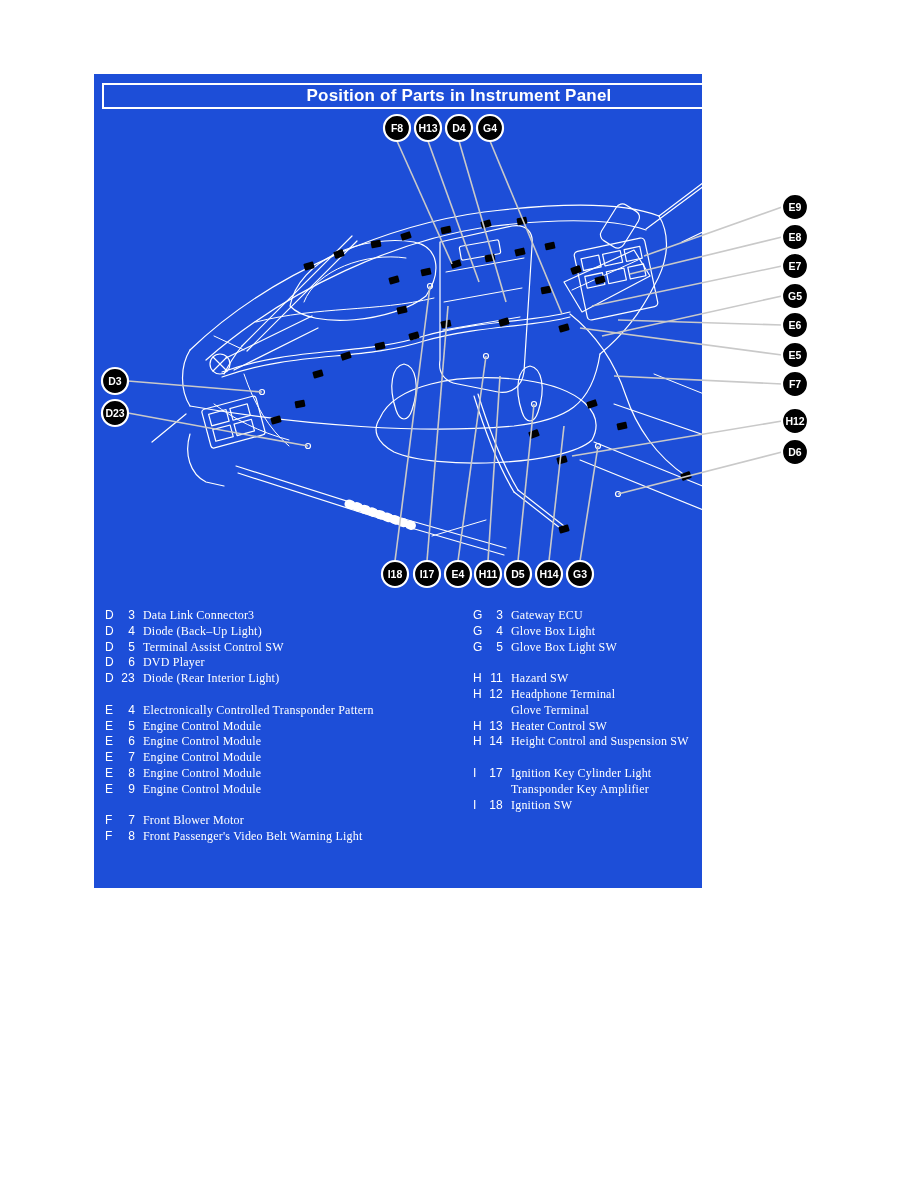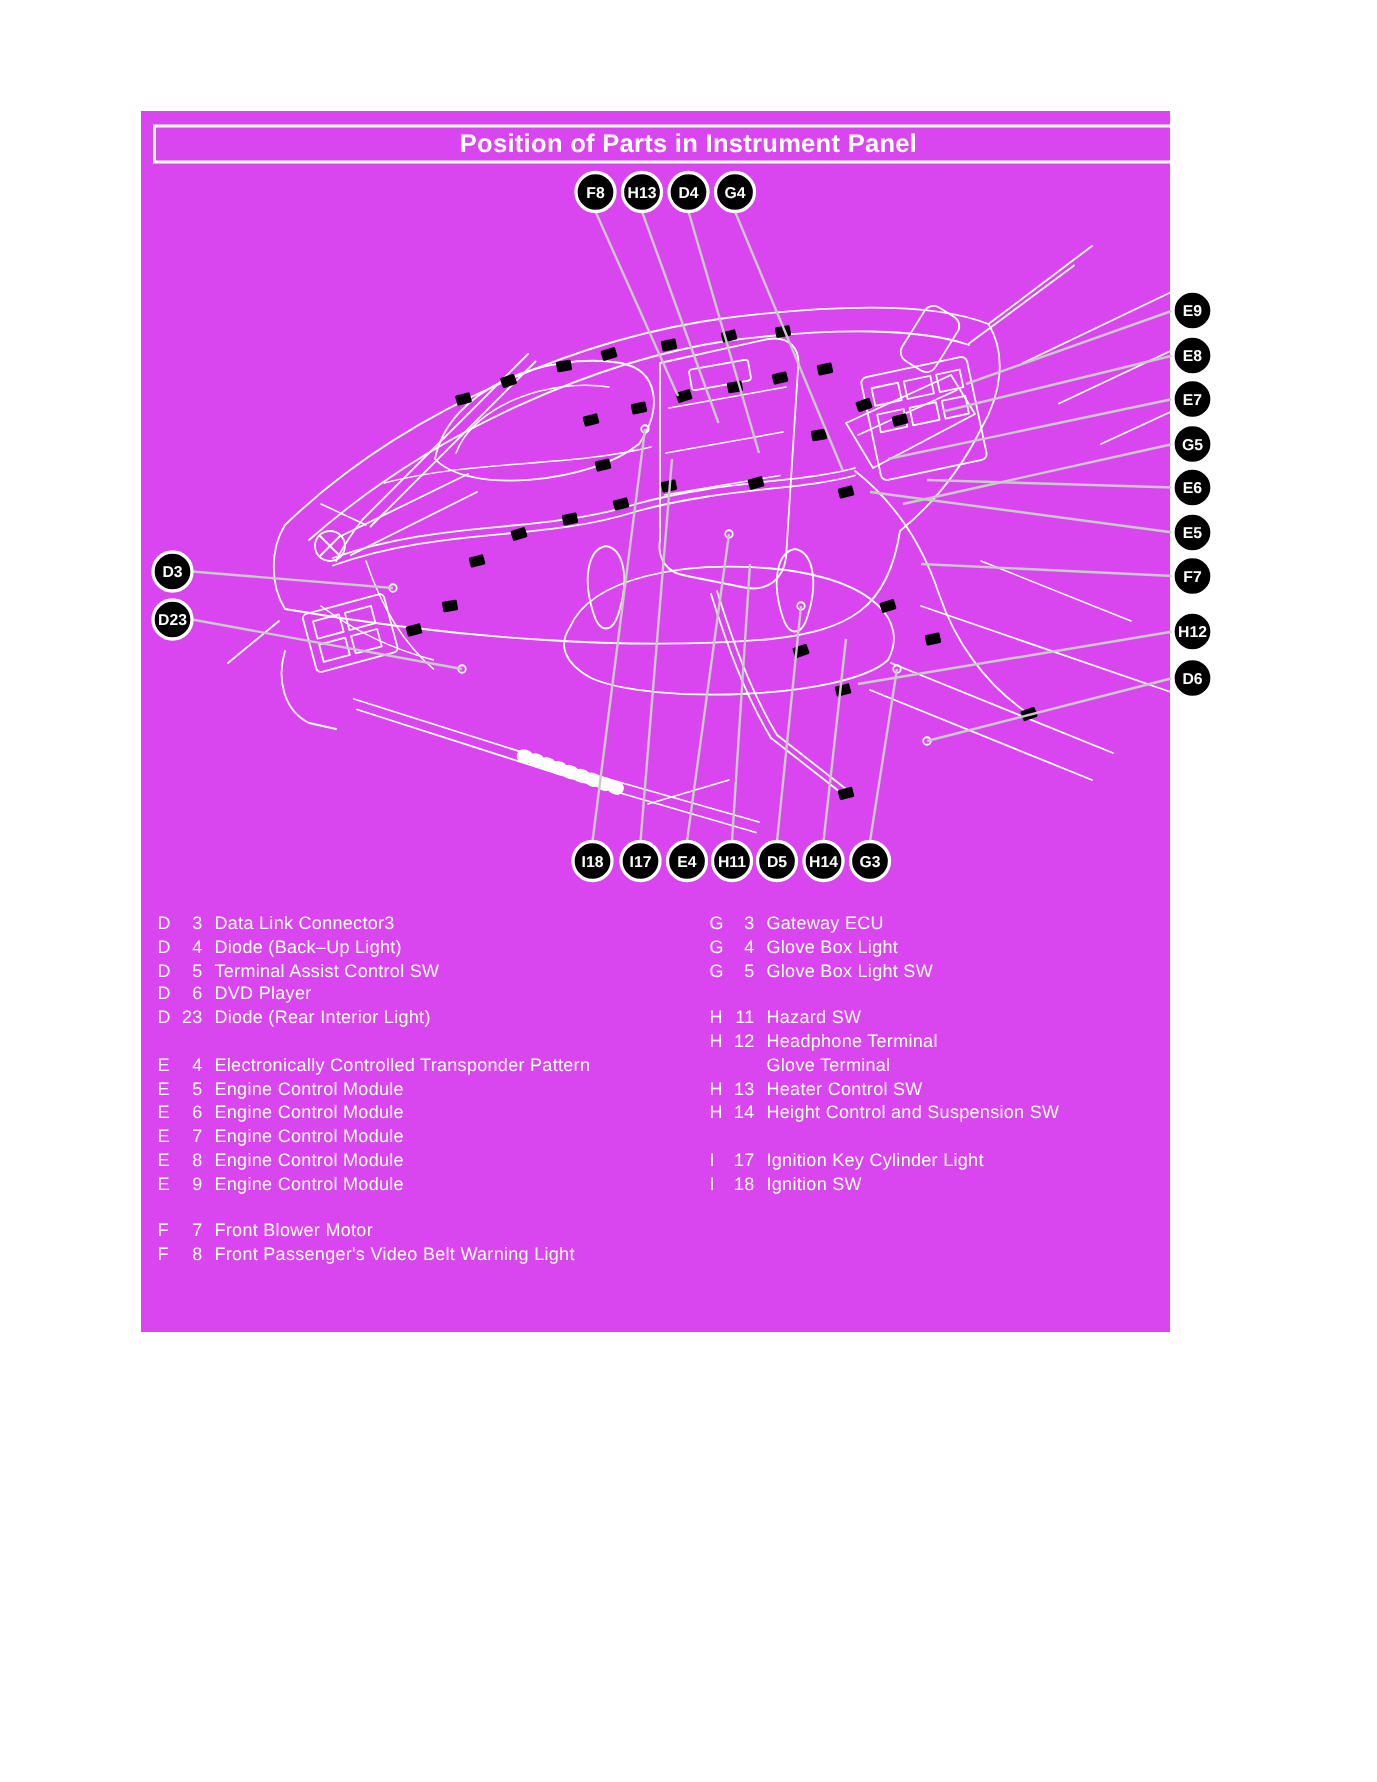--- a/index.html
+++ b/index.html
@@ -3,21 +3,21 @@
 <meta charset="utf-8">
 <style>
   html,body { margin:0; padding:0; }
   body {
     width:918px; height:1188px; position:relative;
     background:#ffffff;
     font-family:"Liberation Sans", sans-serif;
   }
   .panel {
     position:absolute; left:94px; top:74px;
-    width:686px; height:814px; background:#d946ef;
+    width:608px; height:814px; background:#1d4ed8;
   }
   .titlebox {
     position:absolute; left:8px; top:9px; width:710px; height:22px;
     border:2px solid #ffffff;
     display:flex; align-items:center; justify-content:center;
   }
   .titlebox span {
     color:#ffffff; font-weight:bold; font-size:17px; letter-spacing:0.2px;
     white-space:nowrap;
   }
@@ -39,21 +39,21 @@
   .legend {
     position:absolute; left:11px; top:534px; width:712px;
     color:#ffffff; font-size:12px; letter-spacing:0.2px;
   }
   .lcol { position:absolute; top:0; }
   .lcol.left  { left:0;   width:360px; }
   .lcol.right { left:368px; width:344px; }
   .lrow { display:flex; line-height:15.8px; }
   .lrow.gap { margin-top:15.8px; }
   .lcode { width:30px; display:flex; justify-content:space-between; flex-shrink:0; }
-  .lname { padding-left:8px; white-space:nowrap; }
+  .lname { padding-left:8px; white-space:nowrap;font-family:Liberation Serif, serif; }
 </style>
 </head>
 <body>
 
 <div class="panel">
 
   <div class="titlebox">
     <span>Position of Parts in Instrument Panel</span>
   </div>
 
@@ -491,20 +491,27 @@
   </div>
         <div class="lrow gap">
     <span class="lcode">
             <span>I</span>
             <span>17</span>
           </span>
     <span class="lname">Ignition Key Cylinder Light</span>
   </div>
         <div class="lrow">
     <span class="lcode">
+            <span></span>
+            <span></span>
+          </span>
+    <span class="lname">Transponder Key Amplifier</span>
+  </div>
+        <div class="lrow">
+    <span class="lcode">
             <span>I</span>
             <span>18</span>
           </span>
     <span class="lname">Ignition SW</span>
   </div>
       </div>
   </div>
 
 </div>
 

